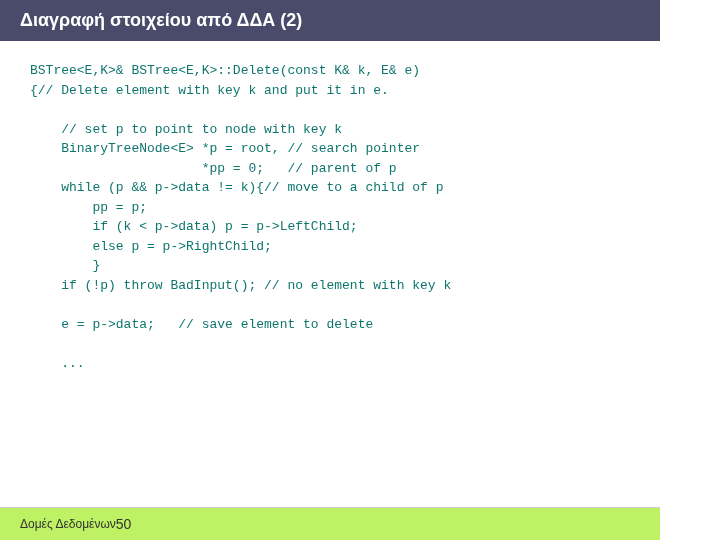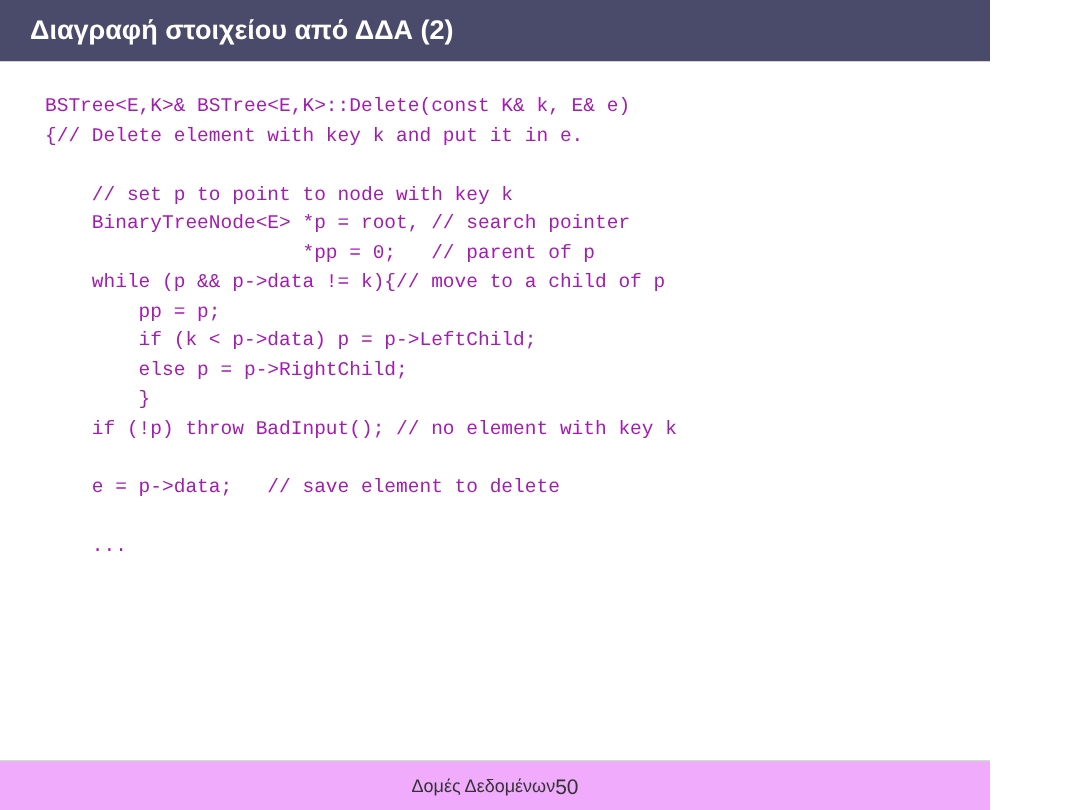--- a/index.html
+++ b/index.html
@@ -43,33 +43,33 @@
       flex: 1;
       padding: 20px 30px;
       background: #ffffff;
       display: flex;
       flex-direction: column;
     }
 
     .code-block {
       font-family: 'Courier New', Courier, monospace;
       font-size: 13px;
-      color: #a21caf;
+      color: #0f766e;
       line-height: 1.5;
       white-space: pre;
       flex: 1;
     }
 
     .footer-bar {
       display: flex;
-      justify-content: center;
+      justify-content: flex-start;
       align-items: center;
       padding: 8px 20px;
       border-top: 1px solid #cccccc;
-      background: #f0abfc;
+      background: #bef264;
     }
 
     .footer-left {
       font-size: 12px;
       color: #333333;
     }
 
     .footer-right {
       font-size: 14px;
       color: #333333;

